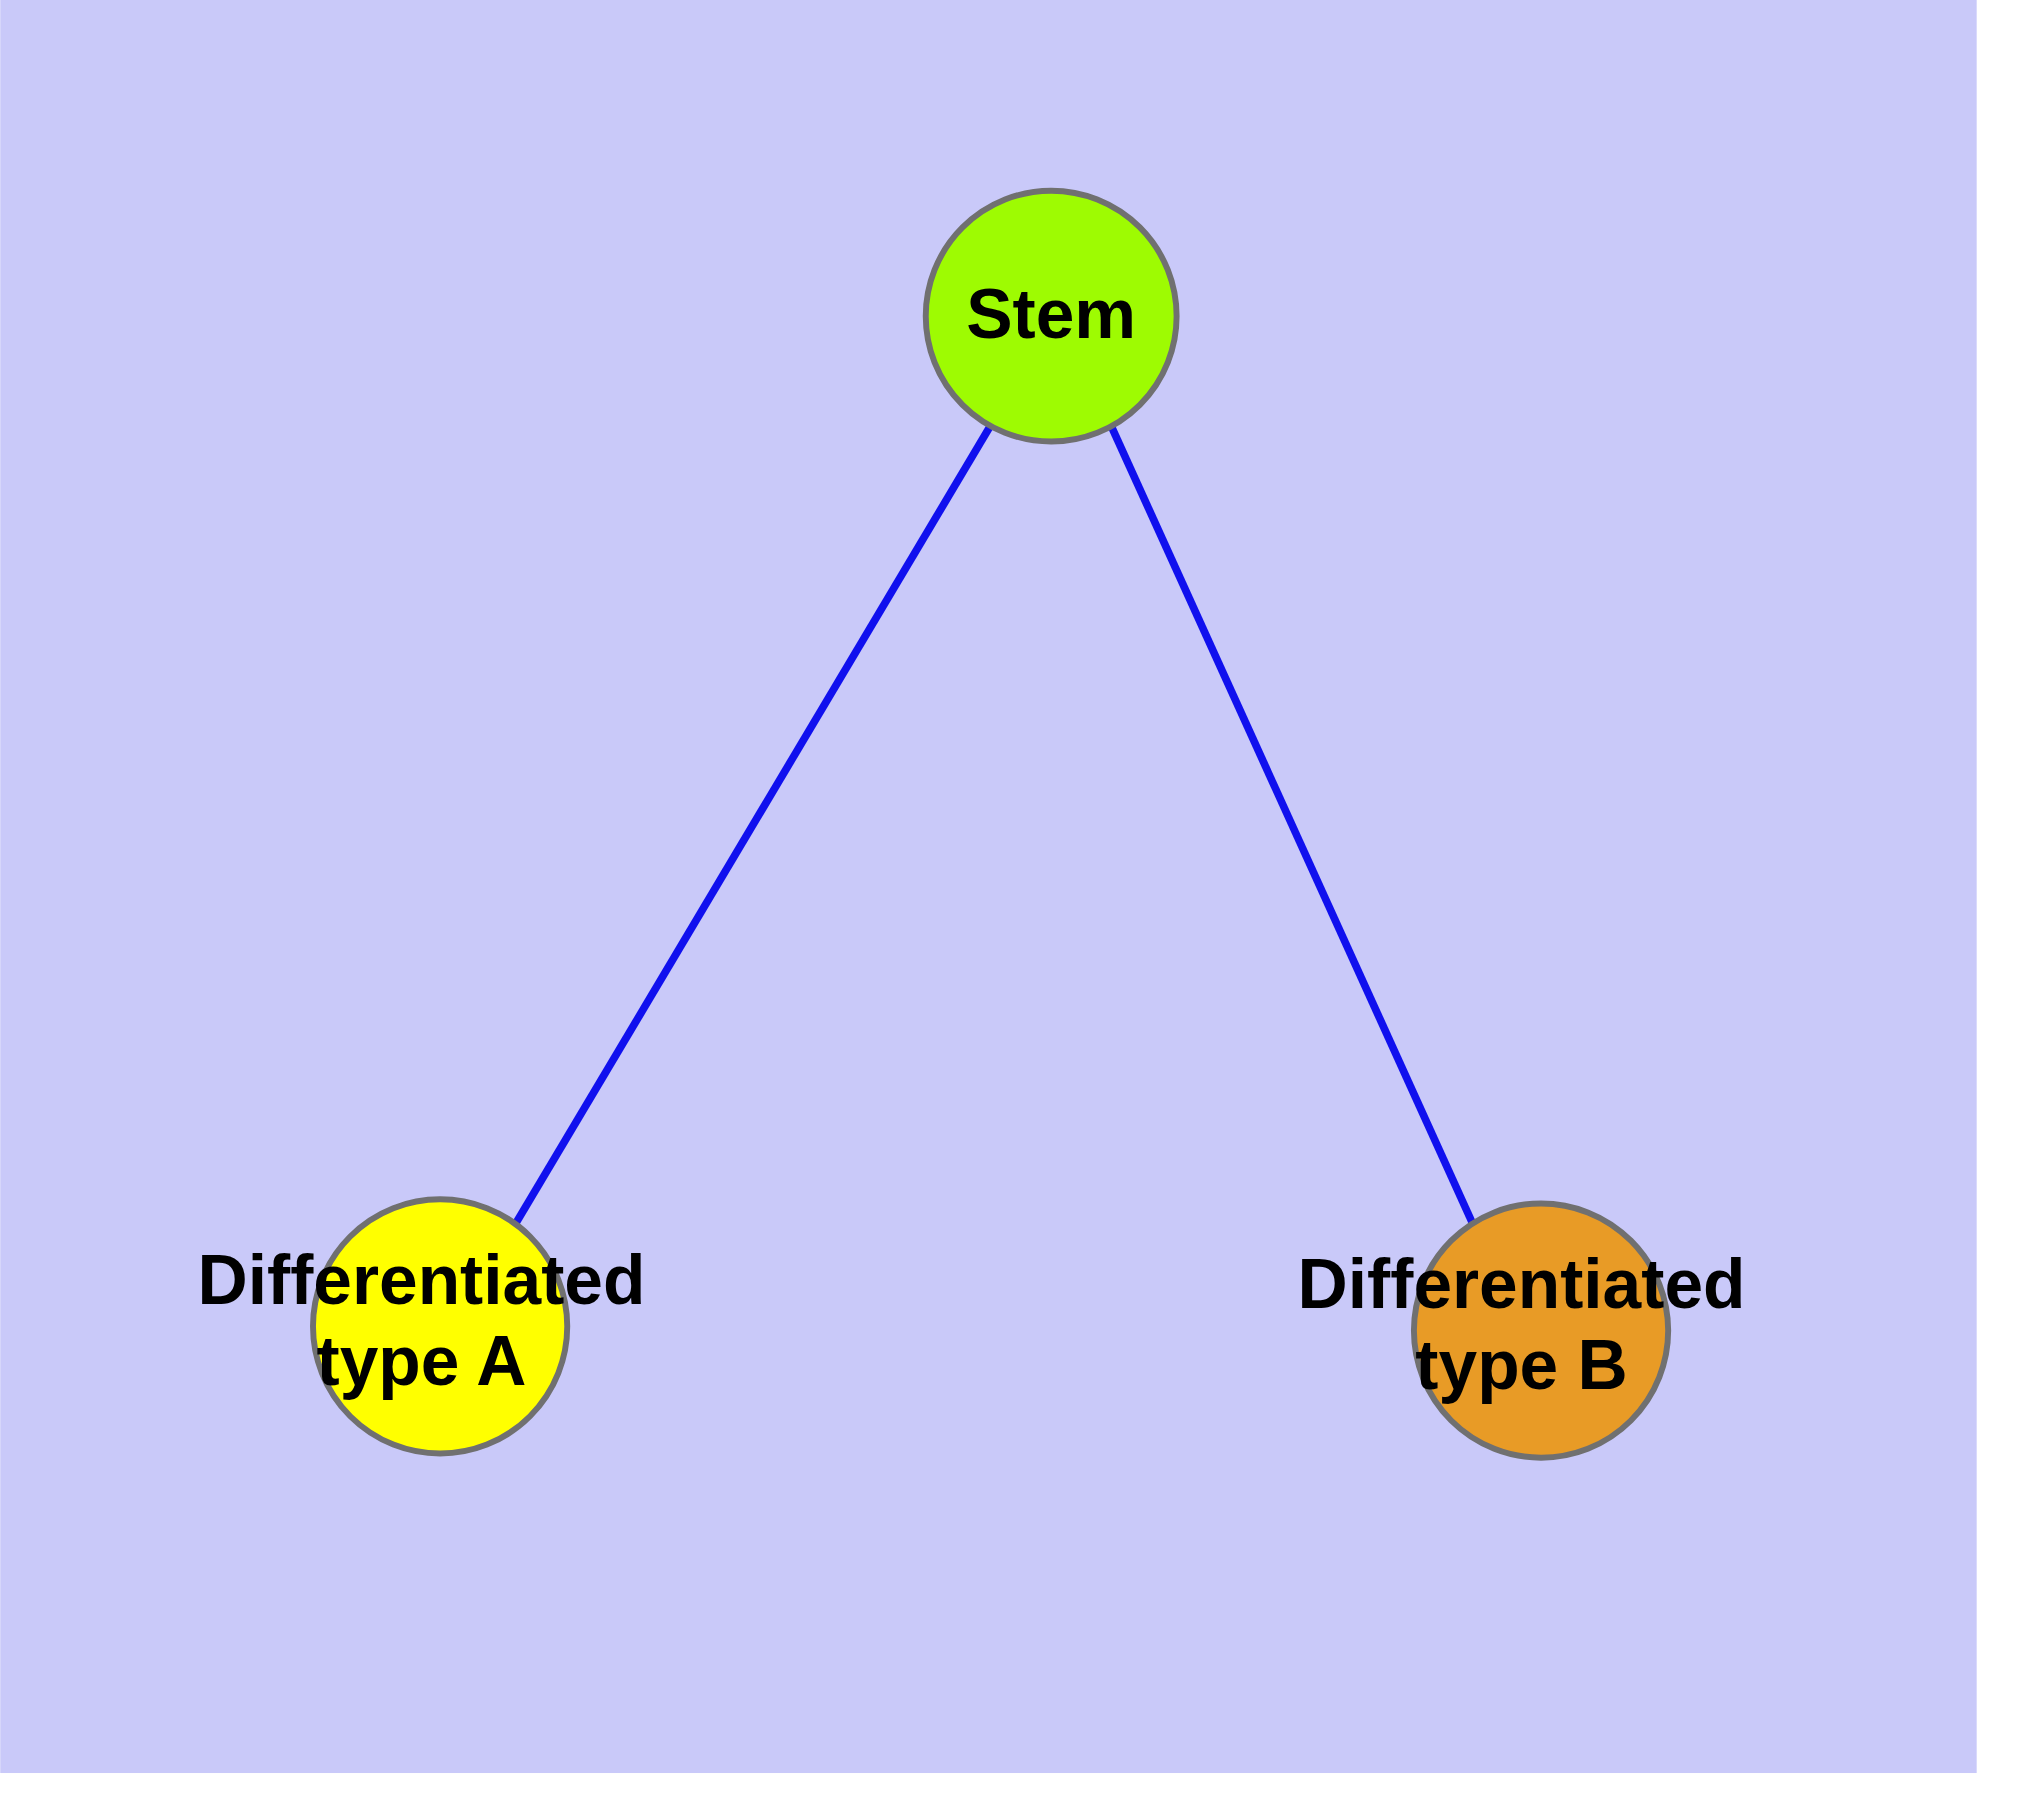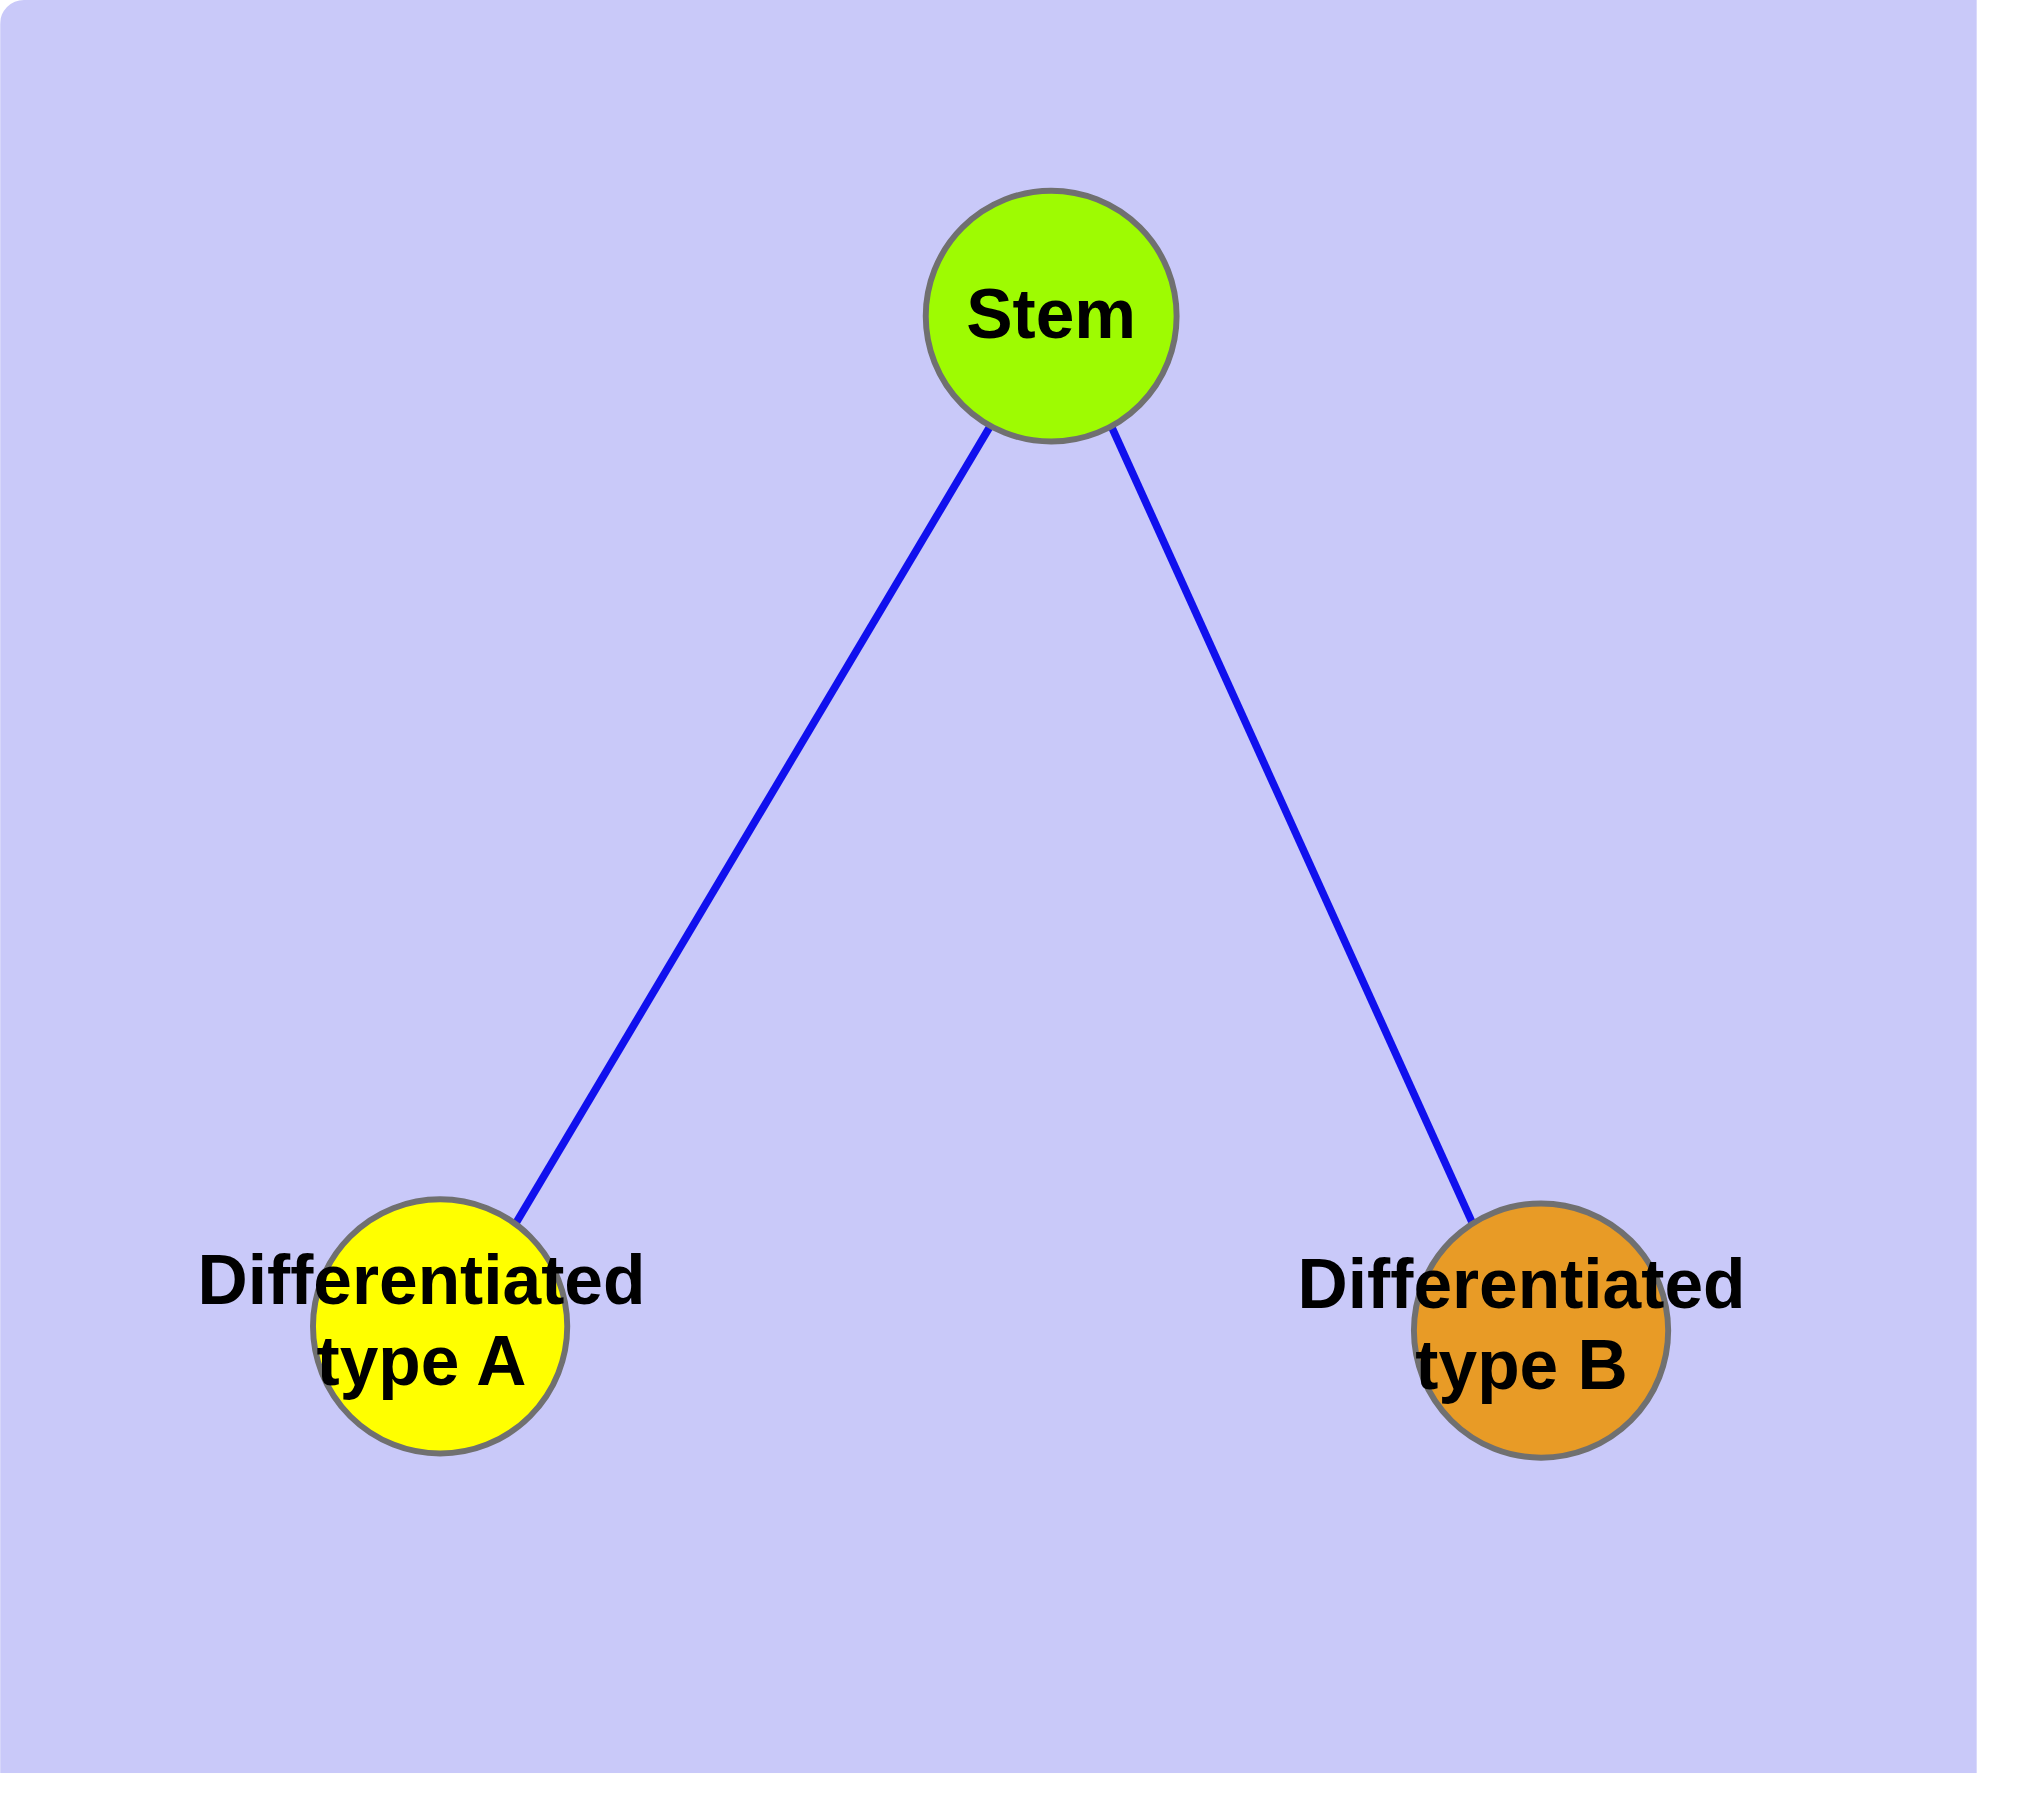--- a/index.html
+++ b/index.html
@@ -32,21 +32,21 @@
     fill: #000000;
     text-anchor: middle;
     dominant-baseline: middle;
     paint-order: normal;
     white-space: pre;
   }
 </style>
 </head>
 <body>
 
-<div id="canvas-root" style="background: rgb(255, 255, 255); border-radius: 24px;">
+<div id="canvas-root" style="background: rgb(255, 255, 255);">
   <svg id="graph-svg" viewBox="0 0 2384 2138" xmlns="http://www.w3.org/2000/svg">
 
     <rect id="bg-rect" x="0" y="0" width="2332" height="2092" fill="#C9C9F9"></rect>
 
     <g id="edges-layer">
         <line x1="1168" y1="503" x2="608" y2="1444" stroke="#1010EE" stroke-width="9" stroke-linecap="butt"></line>
         <line x1="1311" y1="503" x2="1737" y2="1443" stroke="#1010EE" stroke-width="9" stroke-linecap="butt"></line>
       </g>
 
     <g id="nodes-layer">

